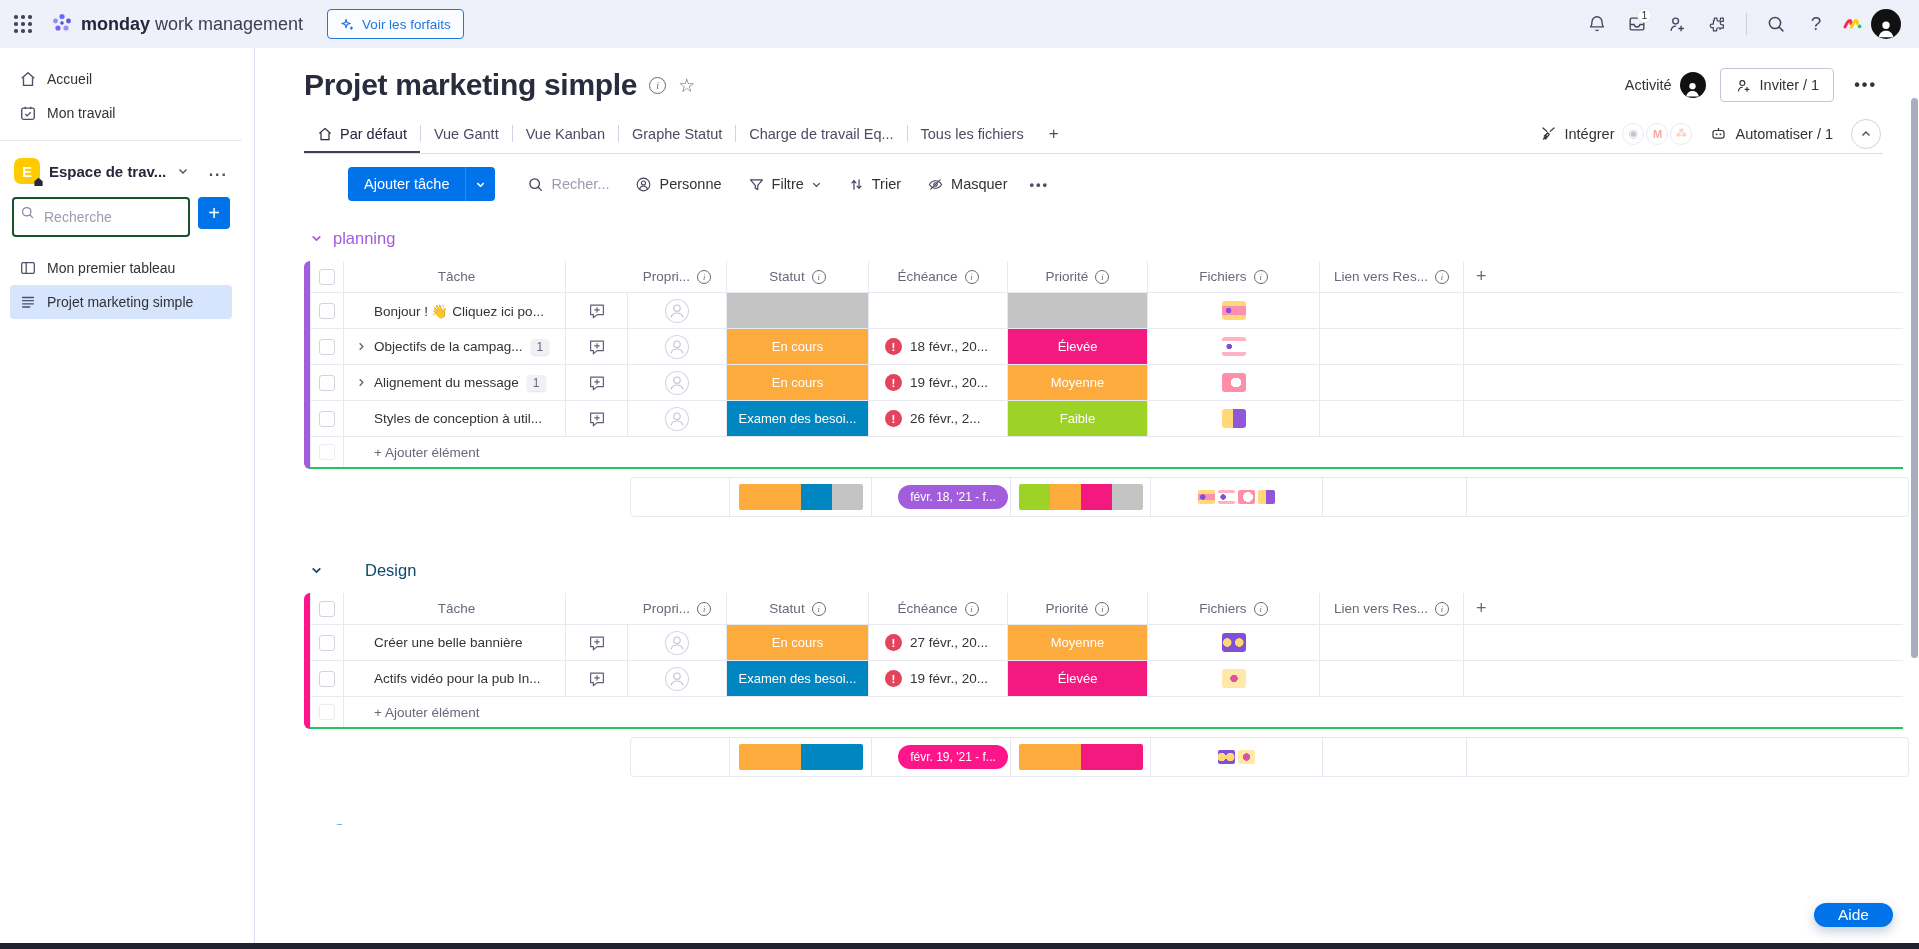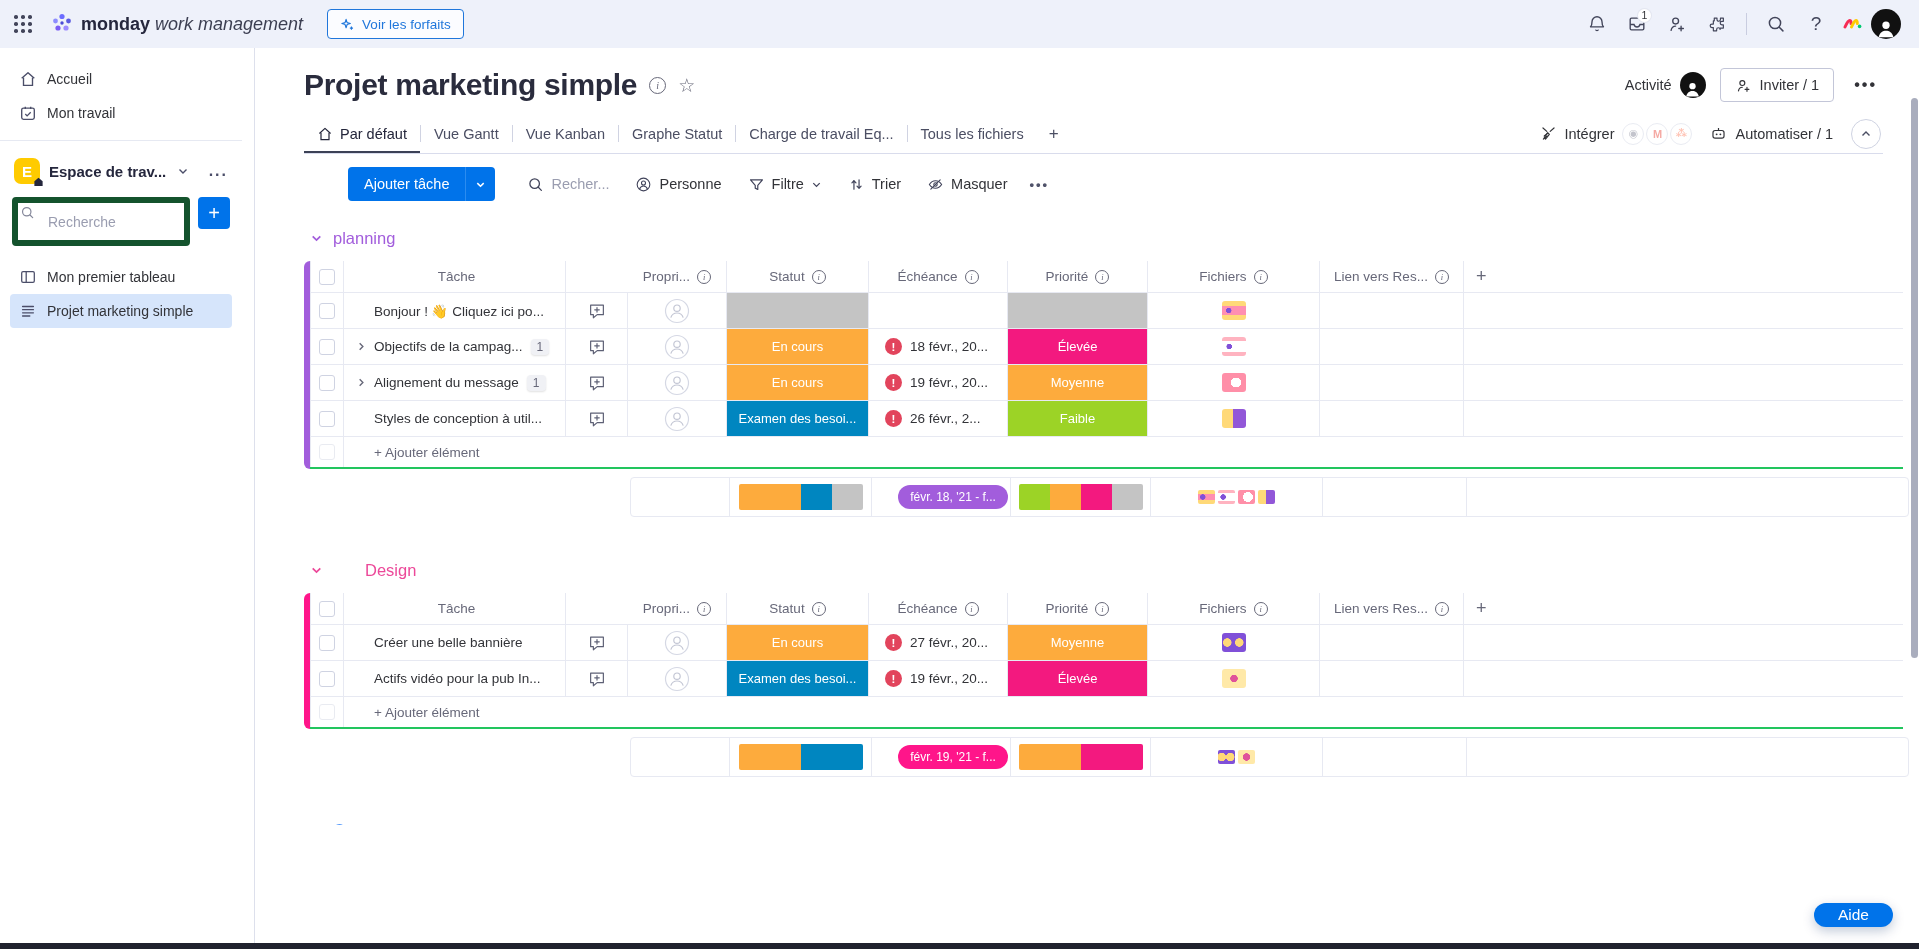--- a/index.html
+++ b/index.html
@@ -6,21 +6,21 @@
   html,body{width:1919px;height:949px;overflow:hidden;background:#fff;color:#323338;}
   svg{display:block;}
   
   .top-header{height:48px;background:#eef1fa;display:flex;align-items:center;justify-content:space-between;padding:0 18px 0 14px;}
   .th-left{display:flex;align-items:center;gap:10px;}
   .apps-grid{width:18px;height:18px;display:grid;grid-template-columns:repeat(3,1fr);gap:3px;cursor:pointer;}
   .apps-grid i{width:3.5px;height:3.5px;border-radius:50%;background:#42455a;}
   .brand{display:flex;align-items:center;gap:7px;margin-left:8px;}
   .brand-name{font-size:18px;}
   .brand-name b{font-weight:700;color:#25273d;}
-  .brand-name span{font-weight:400;color:#3c3f52;font-style:italic;}
+  .brand-name span{font-weight:400;color:#3c3f52;}
   .plans-btn{margin-left:14px;display:flex;align-items:center;gap:7px;border:1px solid #1f76db;color:#1f76db;background:#fbfcff;border-radius:4px;height:30px;padding:0 12px;font-size:13.5px;cursor:pointer;}
   .th-right{display:flex;align-items:center;gap:6px;}
   .th-icon{width:34px;height:34px;border-radius:4px;display:flex;align-items:center;justify-content:center;color:#42455a;position:relative;cursor:pointer;}
   .th-badge{position:absolute;top:2px;right:3px;background:#fff;border-radius:7px;font-size:10.5px;min-width:13px;height:13px;line-height:13px;text-align:center;color:#323338;padding:0 2px;box-shadow:0 0 0 1px #e3e6f0;}
   .th-sep{width:1px;height:22px;background:#c9cde0;margin:0 6px;}
   .mlogo{width:26px;height:26px;display:flex;align-items:center;justify-content:center;}
   .avatar-dark{width:30px;height:30px;border-radius:50%;background:#111;display:flex;align-items:end;justify-content:center;overflow:hidden;cursor:pointer;}
   
   .app{display:flex;height:895px;}
   .sidebar{width:255px;background:#fff;border-right:1px solid #dde0ec;padding:14px 22px 0 10px;flex-shrink:0;}
@@ -30,21 +30,21 @@
   .sb-divider{height:1px;background:#e6e9f2;margin:10px -10px 12px -10px;}
   .ws-row{display:flex;align-items:center;gap:9px;padding:0 4px;height:36px;}
   .ws-avatar{width:26px;height:26px;border-radius:7px;background:#ffcb00;color:#fff;font-weight:700;font-size:15px;display:flex;align-items:center;justify-content:center;position:relative;flex-shrink:0;}
   .ws-home{position:absolute;right:-4px;bottom:-3px;color:#25273d;background:transparent;font-size:10px;}
   .ws-name{font-size:15px;font-weight:600;color:#25273d;white-space:nowrap;overflow:hidden;}
   .ws-caret{color:#4b4e69;margin-left:2px;}
   .ws-dots{margin-left:auto;color:#4b4e69;letter-spacing:2px;font-weight:700;cursor:pointer;}
   .sb-search-row{display:flex;gap:8px;margin:8px 2px 14px 2px;}
   .sb-search{position:relative;flex:1;}
   .sb-search svg{position:absolute;left:8px;top:8px;color:#84879a;}
-  .sb-search input{width:100%;height:49px;border:6px solid #14532d;border-radius:4px;padding:0 8px 0 30px;font-size:14px;color:#0369a1;outline:none;background:#fff;}
+  .sb-search input{width:100%;height:40px;border:2px solid #14532d;border-radius:4px;padding:0 8px 0 30px;font-size:14px;color:#0369a1;outline:none;background:#fff;}
   .sb-search input::placeholder{color:#9a9db0;}
   .sb-plus{width:32px;height:32px;border-radius:4px;background:#0073ea;color:#fff;font-size:20px;display:flex;align-items:center;justify-content:center;border:none;cursor:pointer;}
   
   .main{flex:1;position:relative;background:#fff;overflow:hidden;}
   .bheader{padding:20px 36px 0 49px;}
   .title-row{display:flex;align-items:center;justify-content:space-between;}
   .title-left{display:flex;align-items:center;gap:12px;}
   .board-title{font-size:30px;font-weight:600;color:#2a2c3d;letter-spacing:-.3px;}
   .info-ic{width:17px;height:17px;border:1.4px solid #676879;border-radius:50%;color:#676879;font-size:10px;font-style:italic;display:inline-flex;align-items:center;justify-content:center;font-family:"Liberation Serif","DejaVu Serif",serif;flex-shrink:0;}
   .star{color:#676879;font-size:19px;cursor:pointer;}
@@ -135,21 +135,21 @@
   .distbar{display:flex;width:124px;height:26px;border-radius:2px;overflow:hidden;}
   .distbar i{height:100%;}
   .pill{height:24px;border-radius:12px;color:#fff;font-size:12px;display:inline-flex;align-items:center;padding:0 12px;white-space:nowrap;cursor:pointer;margin-left:24px;}
   .thumb.mini{width:17px;height:14px;border-radius:2px;}
   
   .help-btn{position:absolute;right:26px;bottom:16px;background:#0073ea;color:#fff;border:none;border-radius:20px;height:24px;padding:0 24px;font-size:15.5px;cursor:pointer;box-shadow:0 4px 12px rgba(0,40,100,.25);}
   .bottom-strip{position:absolute;left:0;bottom:0;width:1919px;height:6px;background:#20222e;}
   .vscroll{position:absolute;right:1px;top:10px;width:7px;height:879px;}
   .vscroll .vthumb{width:7px;height:560px;border-radius:4px;background:#a9adbd;margin-top:40px;}
   .gt-purple{color:#a25ddc;} .gb-purple{background:#a25ddc;}
-  .gt-pink{color:#ec4899;gap:42px;} .gb-pink{background:#ff158a;}
+  .gt-pink{color:#0c4a6e;gap:42px;} .gb-pink{background:#ff158a;}
   .gt-blue{color:#579bfc;}
 </style>
 </head>
 <body>
 
 <div class="top-header">
   <div class="th-left">
     <div class="apps-grid">
         <i></i>
         <i></i>

